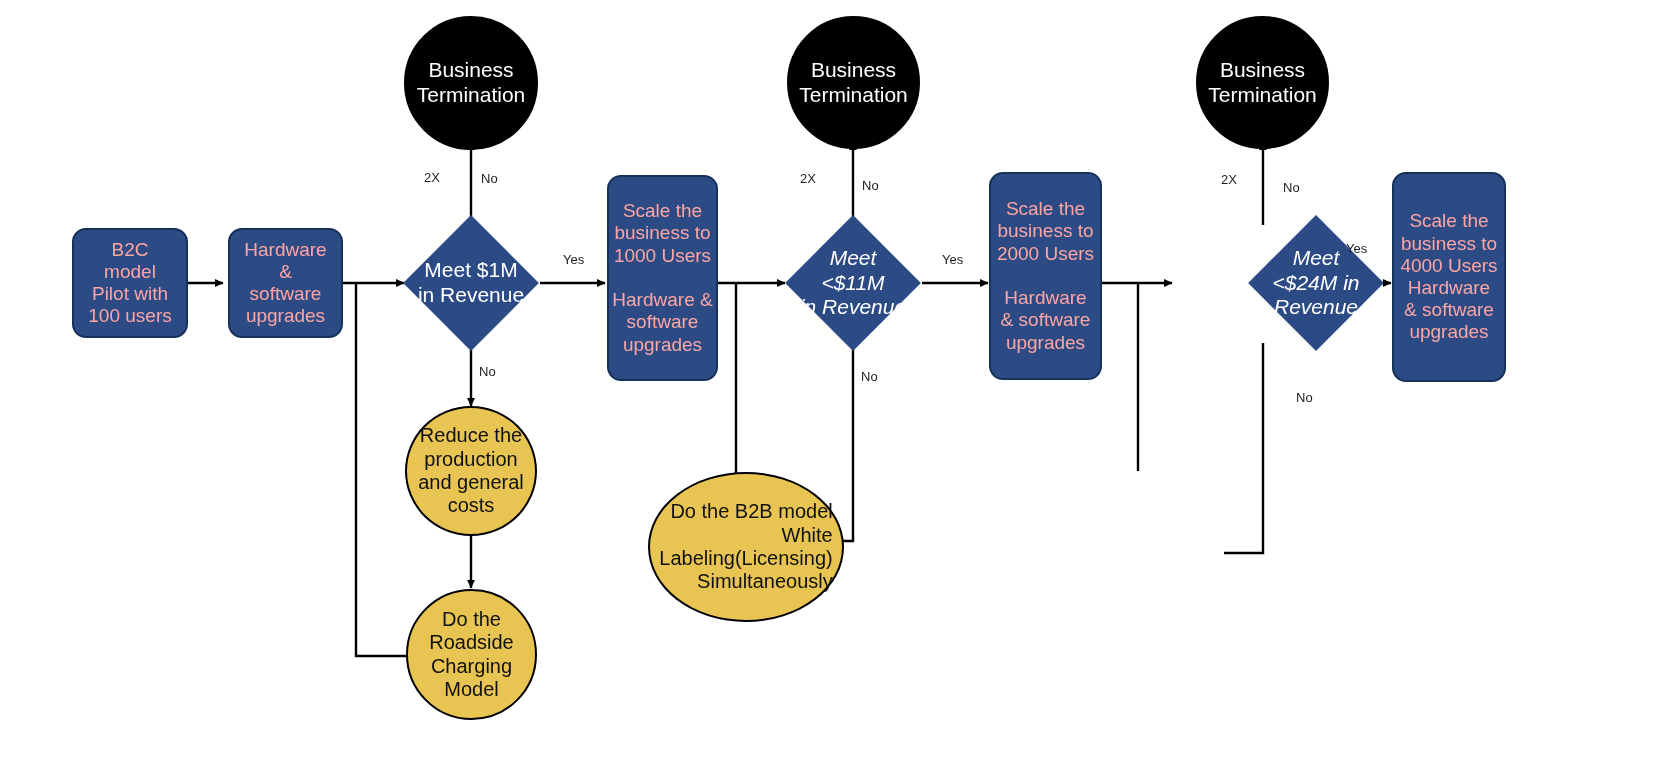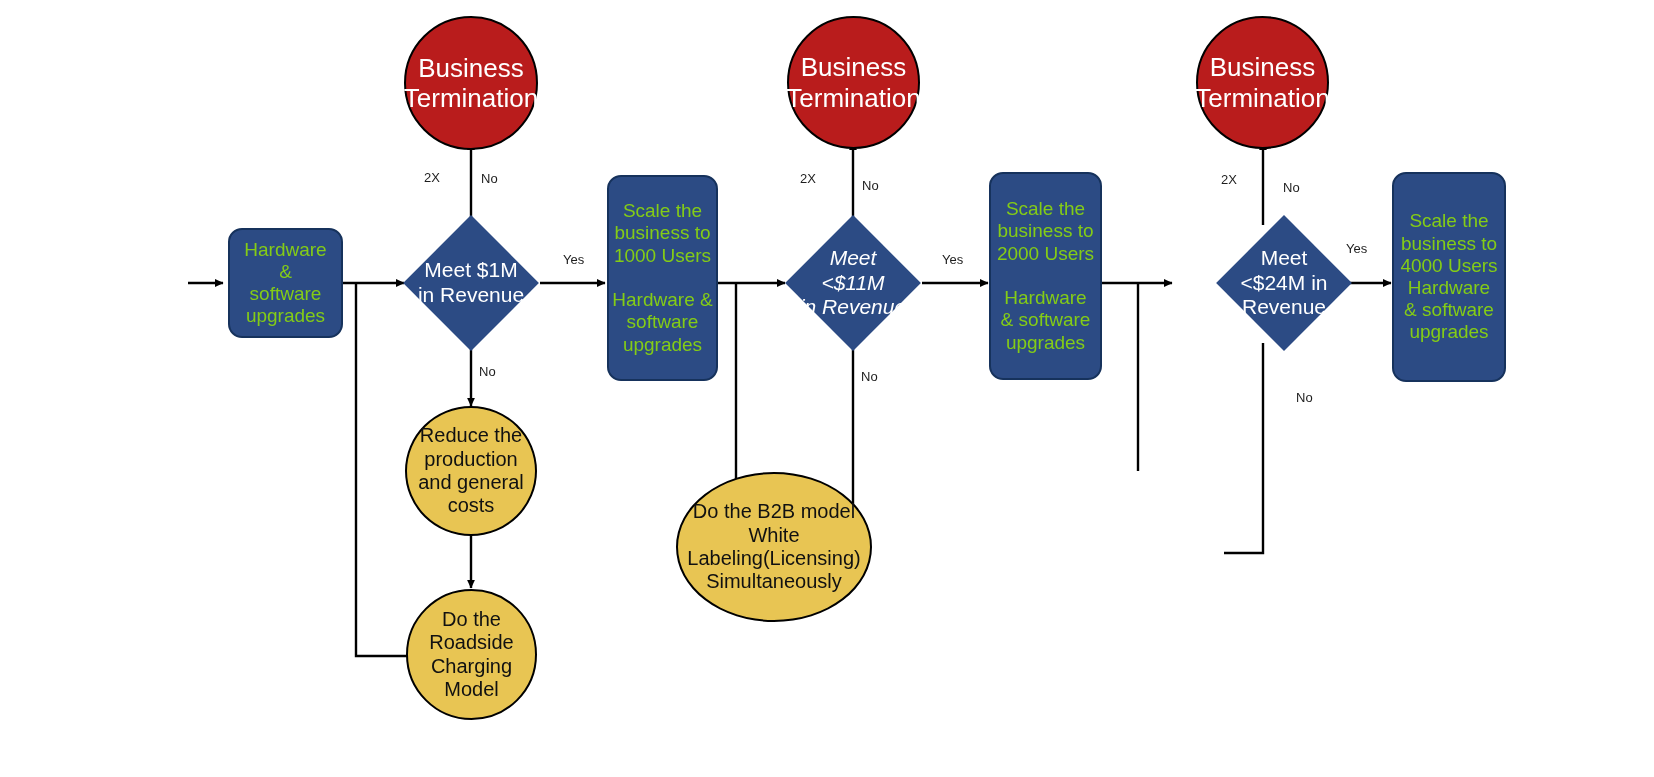--- a/index.html
+++ b/index.html
@@ -37,21 +37,21 @@
     justify-content: center;
     text-align: center;
     line-height: 1.17;
     white-space: pre-line;
   }
 
   .proc {
     background: #2C4B84;
     border: 2px solid #16325c;
     border-radius: 14px;
-    color: #84cc16;
+    color: #fca5a5;
     font-size: 19px;
   }
 
   .decision-wrap {
     position: absolute;
   }
   .decision-shape {
     position: absolute;
     left: 0;
     top: 0;
@@ -70,25 +70,25 @@
     align-items: center;
     justify-content: center;
     color: #ffffff;
     font-size: 21px;
     line-height: 1.17;
     text-align: center;
     white-space: pre-line;
   }
 
   .term {
-    background: #b91c1c;
+    background: #000000;
     border: 2px solid #000000;
     border-radius: 50%;
     color: #ffffff;
-    font-size: 26px;
+    font-size: 21px;
   }
 
   .ell {
     background: #E8C553;
     border: 2px solid #000000;
     border-radius: 50%;
     color: #111111;
     font-size: 20px;
   }
 
@@ -141,20 +141,24 @@
       <path d="M1138,471 L1138,283"></path>
 
       <line x1="1263" y1="225" x2="1263" y2="142" marker-end="url(#ah)"></line>
 
       <path d="M1263,343 L1263,553 L1224,553"></path>
 
       <line x1="1334" y1="283" x2="1391" y2="283" marker-end="url(#ah)"></line>
     </g>
   </svg>
 
+  <div class="node proc" style="left:72px; top:228px; width:116px; height:110px;">B2C
+model
+Pilot with
+100 users</div>
 
   <div class="node proc" style="left:228px; top:228px; width:115px; height:110px;">Hardware
 &amp;
 software
 upgrades</div>
 
   <div class="decision-wrap" style="left:423px; top:235px; width:96px; height:96px;">
     <div class="decision-shape"></div>
     <div class="decision-label">Meet $1M
 in Revenue</div>
@@ -183,34 +187,34 @@
 
   <div class="decision-wrap" style="left:805px; top:235px; width:96px; height:96px;font-style:italic;">
     <div class="decision-shape"></div>
     <div class="decision-label">Meet &lt;$11M
 in Revenue</div>
   </div>
 
   <div class="node term" style="left:787px; top:16px; width:133px; height:133px;">Business
 Termination</div>
 
-  <div class="node ell" style="left:676px; top:472px; width:196px; height:150px;">Do the B2B model
+  <div class="node ell" style="left:648px; top:472px; width:196px; height:150px;text-align:right;">Do the B2B model
 White
 Labeling(Licensing)
 Simultaneously</div>
 
   <div class="node proc" style="left:989px; top:172px; width:113px; height:208px;">Scale the
 business to
 2000 Users
 
 Hardware
 &amp; software
 upgrades</div>
 
-  <div class="decision-wrap" style="left:1236px; top:235px; width:96px; height:96px;">
+  <div class="decision-wrap" style="left:1268px; top:235px; width:96px; height:96px;font-style:italic;">
     <div class="decision-shape"></div>
     <div class="decision-label">Meet &lt;$24M in
 Revenue</div>
   </div>
 
   <div class="node term" style="left:1196px; top:16px; width:133px; height:133px;">Business
 Termination</div>
 
 
   <div class="node proc" style="left:1392px; top:172px; width:114px; height:210px;">Scale the

